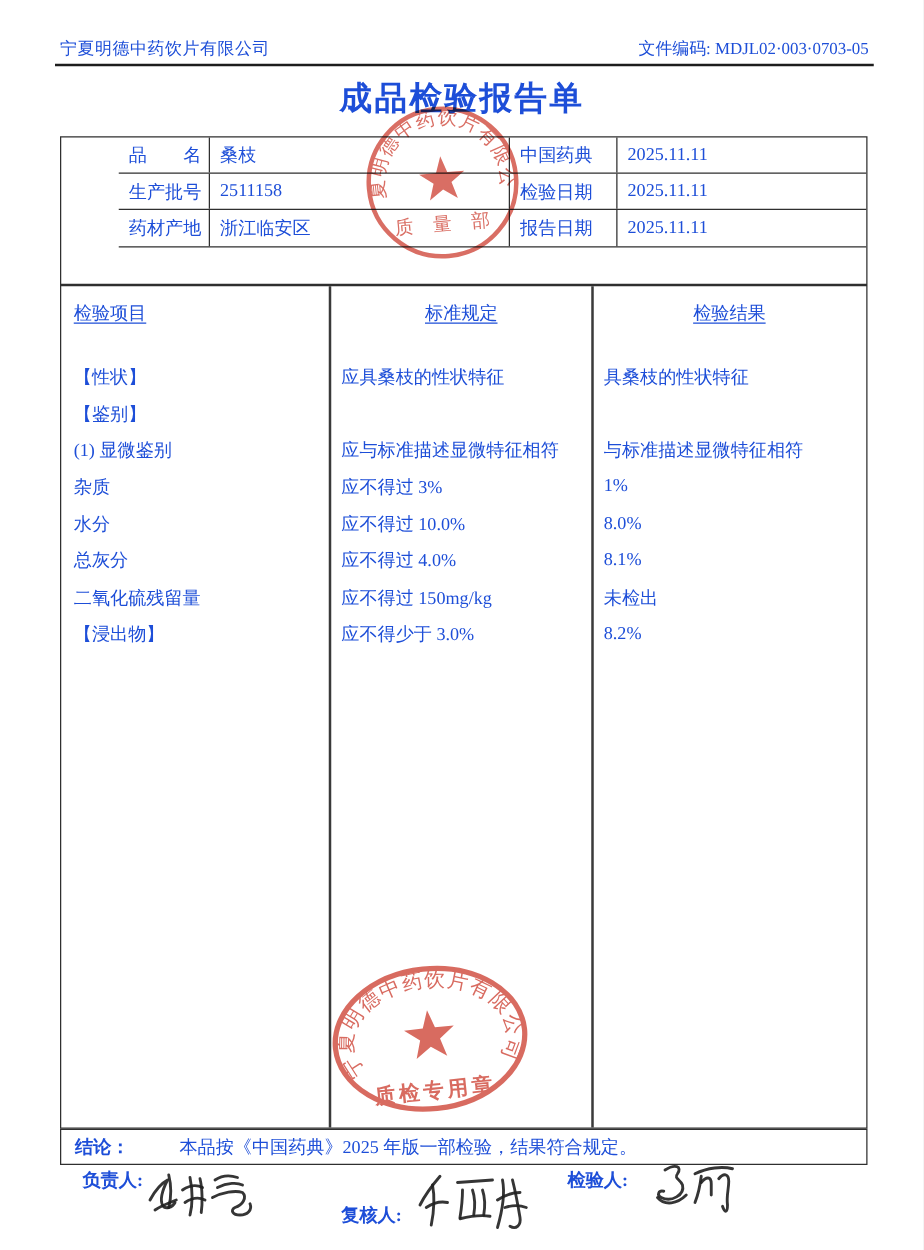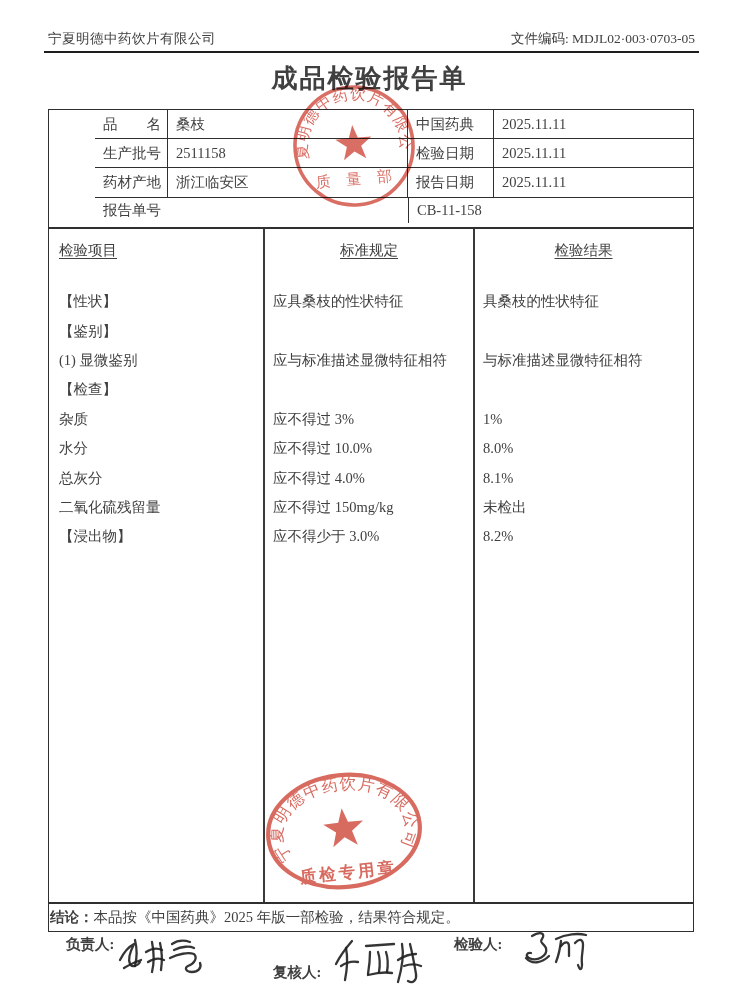--- a/index.html
+++ b/index.html
@@ -1,18 +1,18 @@
 <!DOCTYPE html>
 <html><head>
 <meta charset="utf-8">
 <style>
   html,body{margin:0;padding:0;background:#e8e8e8;}
   .page{
     position:relative; width:739px; height:1000px; background:#ffffff;
-    font-family:"Liberation Serif","DejaVu Serif",serif; color:#404040;
+    font-family:"Liberation Serif","DejaVu Serif",serif; color:#1d4ed8;
     overflow:hidden; margin:0 auto;
   }
   
   .hdr-company{position:absolute;left:48px;top:30px;font-size:13.5px;letter-spacing:.5px;}
   .hdr-code{position:absolute;right:44px;top:30px;font-size:13.5px;}
   .hdr-rule{position:absolute;left:44px;right:40px;top:51px;border-top:2px solid #1d1d1d;height:0;}
   .title{position:absolute;left:0;right:0;top:61px;text-align:center;
          font-size:26px;font-weight:bold;letter-spacing:2px;}
   
   .info-table{position:absolute;left:48px;top:109px;width:646px;height:119px;
@@ -34,21 +34,21 @@
   .mt-headers .h-mid,.mt-headers .h-res{text-align:center;}
   .mt-headers span u{text-decoration:underline;text-underline-offset:3px;}
   .mt-rows{position:absolute;top:58px;left:0;right:0;}
   .mt-row{height:29.4px;display:grid;grid-template-columns:215px 210px 1fr;
           align-items:center;font-size:14.5px;}
   .mt-row .c-item{padding-left:10px;white-space:nowrap;}
   .mt-row .c-std,.mt-row .c-res{padding-left:9px;white-space:nowrap;}
   
   .conclusion{position:absolute;left:48px;top:903px;width:646px;height:29px;
               border:1.5px solid #2f2f2f;box-sizing:border-box;display:flex;
-              align-items:center;padding-left:1px;font-size:14.5px;}
+              align-items:center;padding-left:11px;font-size:14.5px;gap:40px;}
   .conclusion .c-label{font-weight:bold;}
   .sig-label{position:absolute;top:935px;font-size:14.5px;font-weight:bold;}
   .sig-label.s1{left:46px;margin-left:20px;} .sig-label.s2{left:273px;margin-top:28px;} .sig-label.s3{left:454px;}
   .sig{position:absolute;}
   .sig path{fill:none;stroke:#1f1f1f;stroke-width:2.3;stroke-linecap:round;stroke-linejoin:round;opacity:.9;}
   
   .stamp{position:absolute;mix-blend-mode:multiply;}
   .stamp text{font-family:"Liberation Serif","DejaVu Serif",serif;}
 </style>
 </head>
@@ -78,24 +78,20 @@
           <div class="i-cell">2025.11.11</div>
         </div>
 
         <div class="i-row">
           <div class="i-cell">药材产地</div>
           <div class="i-cell">浙江临安区</div>
           <div class="i-cell">报告日期</div>
           <div class="i-cell">2025.11.11</div>
         </div>
       </div>
-    <div class="i-row4">
-      <div class="i-cell">报告单号</div>
-      <div class="i-cell">CB-11-158</div>
-    </div>
   </div>
 
   <div class="main-table">
     <div class="vline v1"></div>
     <div class="vline v2"></div>
     <div class="mt-headers">
       <span class="h-item"><u>检验项目</u></span>
       <span class="h-mid"><u>标准规定</u></span>
       <span class="h-res"><u>检验结果</u></span>
     </div>
@@ -112,25 +108,20 @@
           <div class="c-std"></div>
           <div class="c-res"></div>
         </div>
 
         <div class="mt-row">
           <div class="c-item">(1) 显微鉴别</div>
           <div class="c-std">应与标准描述显微特征相符</div>
           <div class="c-res">与标准描述显微特征相符</div>
         </div>
 
-        <div class="mt-row">
-          <div class="c-item">【检查】</div>
-          <div class="c-std"></div>
-          <div class="c-res"></div>
-        </div>
 
         <div class="mt-row">
           <div class="c-item">杂质</div>
           <div class="c-std">应不得过 3%</div>
           <div class="c-res">1%</div>
         </div>
 
         <div class="mt-row">
           <div class="c-item">水分</div>
           <div class="c-std">应不得过 10.0%</div>

